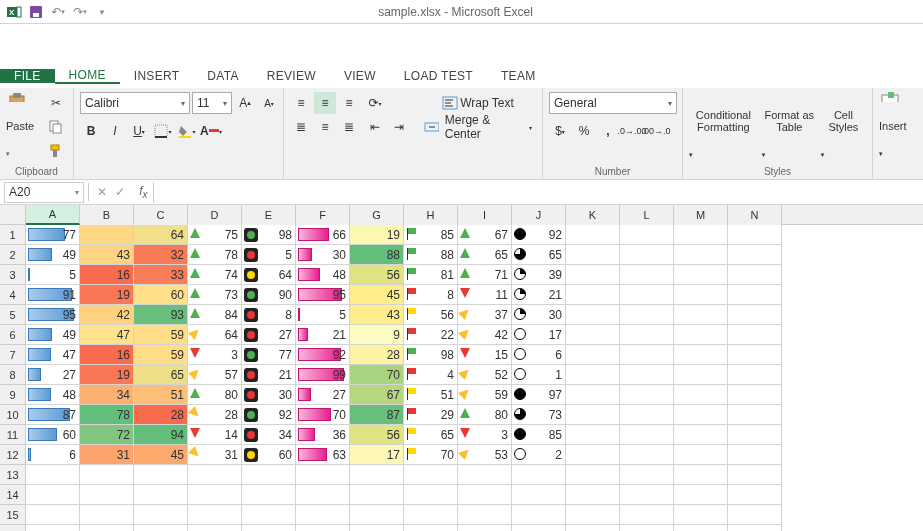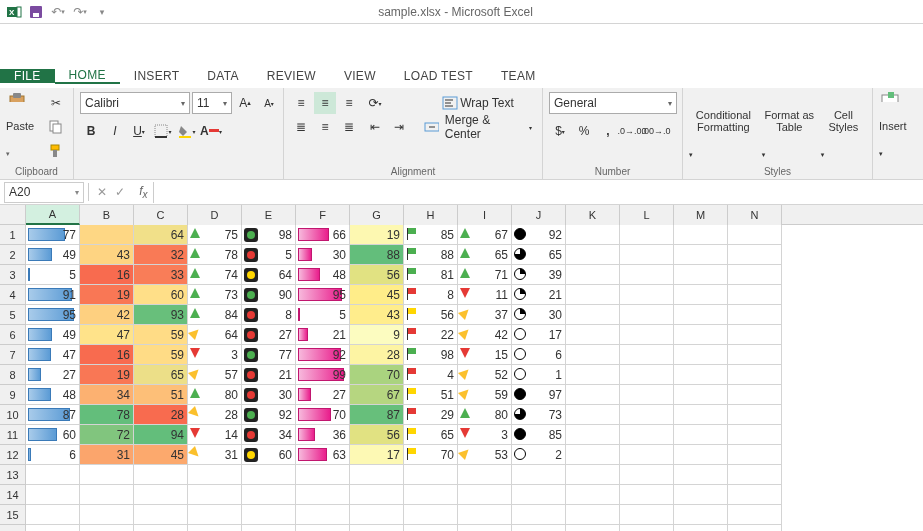--- a/index.html
+++ b/index.html
@@ -231,21 +231,20 @@
         <div class="row smallbtn" style="width:auto;padding:0 4px">
             <svg width="16" height="14">
               <rect x="1" y="3" width="14" height="8" fill="none" stroke="#5b9bd5"></rect>
               <path d="M5 7 h6" stroke="#333"></path>
             </svg> 
             <span style="margin-left:4px">Merge &amp; Center</span> 
             <span style="font-size:6px;margin-left:4px">▾</span>
           </div>
       </div>
     </div>
-    <div class="group-label">Alignment</div>
   </div>
 
   <div class="group" style="width:140px">
     <div class="group-body col" style="width:100%">
       <div class="combo" style="width:128px">
           <span>General</span>
           <span class="dd">▾</span>
         </div>
       <div class="row" style="margin-top:4px">
         <span class="smallbtn">$ <span style="font-size:6px">▾</span></span>

